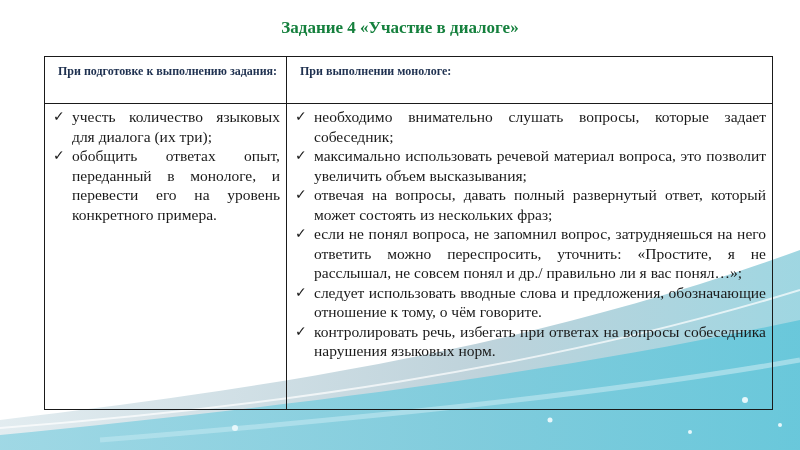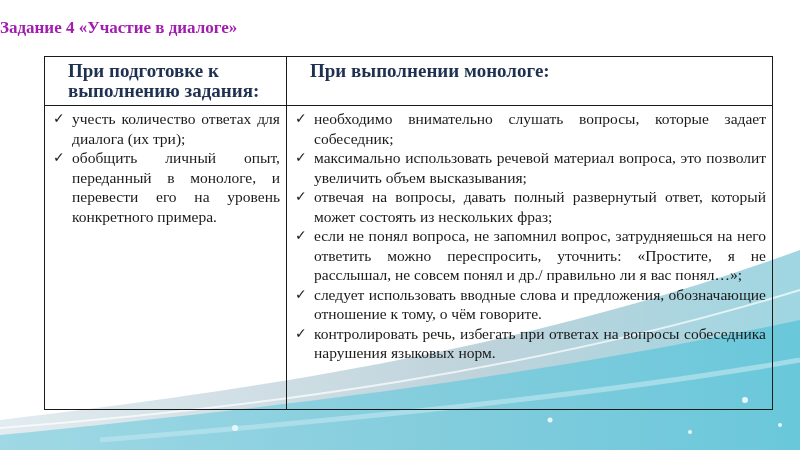--- a/index.html
+++ b/index.html
@@ -4,34 +4,34 @@
 <style>
   html, body { margin: 0; padding: 0; }
   body {
     width: 800px; height: 450px; overflow: hidden; position: relative;
     background: #ffffff;
     font-family: "Liberation Serif", "DejaVu Serif", serif;
   }
   .bg-deco { position: absolute; left: 0; top: 0; width: 800px; height: 450px; z-index: 0; }
   .title {
     position: absolute; left: 0; right: 0; top: 18px;
-    text-align: left; font-weight: bold; font-size: 17px; color: #a21caf;
+    text-align: center; font-weight: bold; font-size: 17px; color: #15803d;
     z-index: 2;
   }
   table.tasks {
     position: absolute; left: 44px; top: 56px; width: 729px; height: 354px;
     border-collapse: collapse; z-index: 2;
     table-layout: fixed;
   }
   table.tasks td, table.tasks th {
     border: 1.5px solid #1a1a1a; vertical-align: top; padding: 0;
   }
   table.tasks th {
-    text-align: left; font-weight: bold; color: #1f3150; font-size: 19px;
-    line-height: 20px; padding: 4px 8px 4px 23px; height: 38px;
+    text-align: left; font-weight: bold; color: #1f3150; font-size: 12px;
+    line-height: 20px; padding: 4px 8px 4px 13px; height: 38px;
   }
   .col1 { width: 242px; }
   ul.checks { list-style: none; margin: 0; padding: 3px 6px 0 4px; }
   ul.checks li {
     position: relative; padding-left: 23px; font-size: 15.5px; line-height: 19.5px;
     color: #1a1a1a; text-align: justify; margin: 0;
   }
   ul.checks li .chk {
     position: absolute; left: 4px; top: 0; font-size: 14px; font-family: "DejaVu Sans", sans-serif;
   }
@@ -71,22 +71,22 @@
       <col>
     </colgroup>
   <tbody>
       <tr>
     <th>При подготовке к выполнению задания:</th>
     <th>При выполнении монологе:</th>
   </tr>
   <tr>
     <td>
       <ul class="checks">
-        <li><span class="chk">✓</span><span>учесть количество ответах для диалога (их три);</span></li>
-        <li><span class="chk">✓</span><span>обобщить личный опыт, переданный в монологе, и перевести его на уровень конкретного примера.</span></li>
+        <li><span class="chk">✓</span><span>учесть количество языковых для диалога (их три);</span></li>
+        <li><span class="chk">✓</span><span>обобщить ответах опыт, переданный в монологе, и перевести его на уровень конкретного примера.</span></li>
       </ul>
     </td>
     <td>
       <ul class="checks">
         <li><span class="chk">✓</span><span>необходимо внимательно слушать вопросы, которые задает собеседник;</span></li>
         <li><span class="chk">✓</span><span>максимально использовать речевой материал вопроса, это позволит увеличить объем высказывания;</span></li>
         <li><span class="chk">✓</span><span>отвечая на вопросы, давать полный развернутый ответ, который может состоять из нескольких фраз;</span></li>
         <li><span class="chk">✓</span><span>если не понял вопроса, не запомнил вопрос, затрудняешься на него ответить можно переспросить, уточнить: «Простите, я не расслышал, не совсем понял и др./ правильно ли я вас понял…»;</span></li>
         <li><span class="chk">✓</span><span>следует использовать вводные слова и предложения, обозначающие отношение к тому, о чём говорите.</span></li>
         <li><span class="chk">✓</span><span>контролировать речь, избегать при ответах на вопросы собеседника нарушения языковых норм.</span></li>

